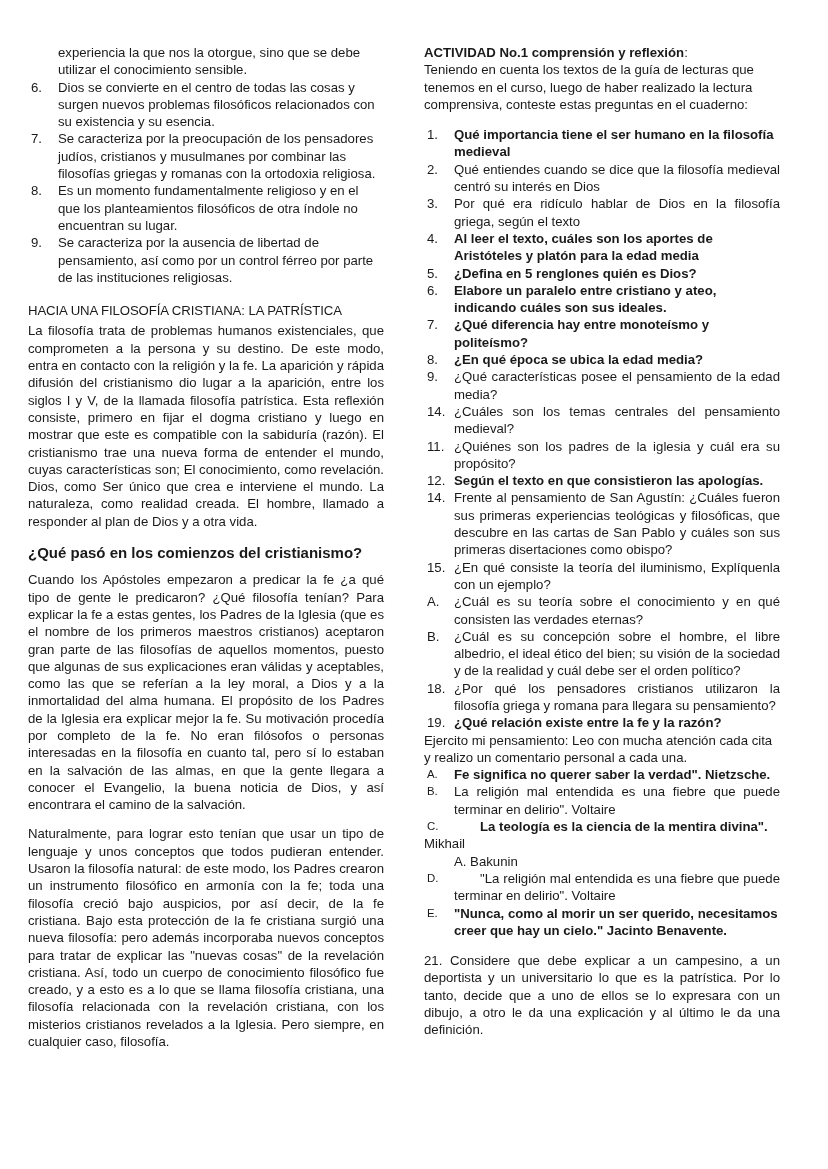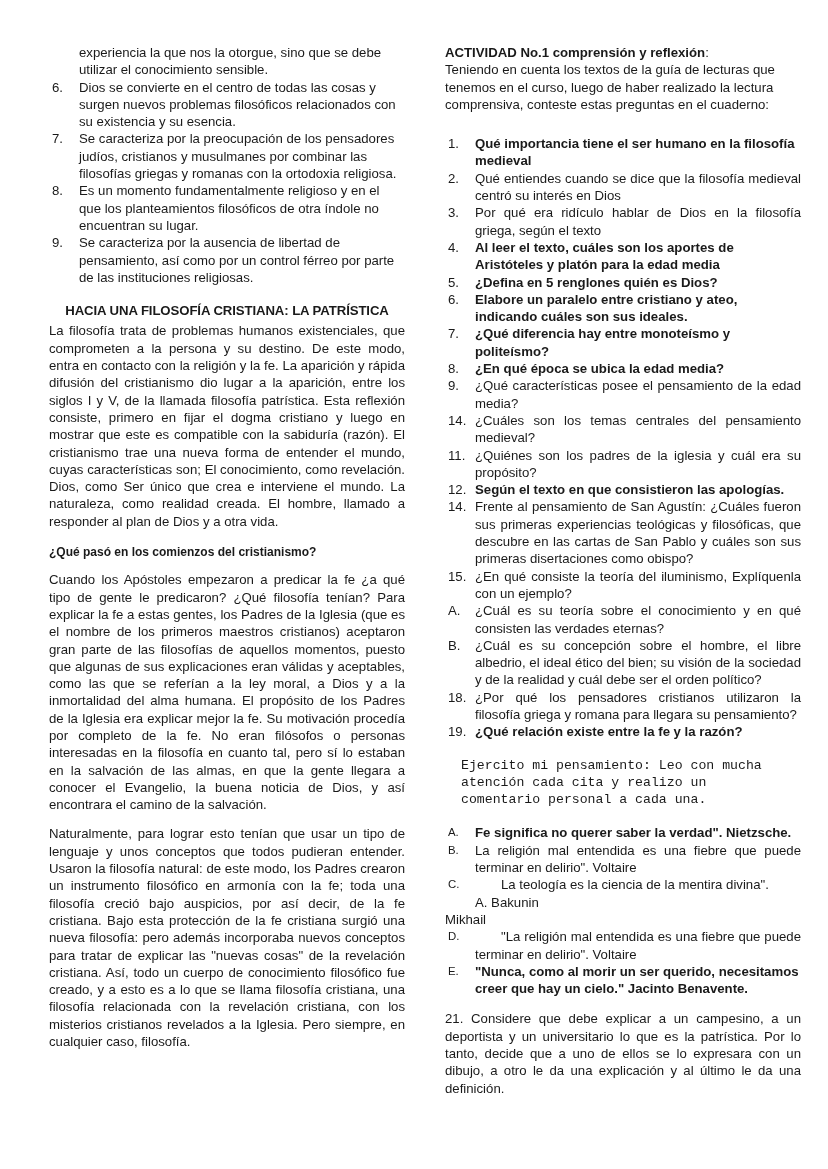--- a/index.html
+++ b/index.html
@@ -14,21 +14,21 @@
     font-family: "Liberation Sans", sans-serif;
     color: #1a1a1a;
     -webkit-font-smoothing: antialiased;
   }
 
   .page {
     position: relative;
     width: 828px;
     height: 1169px;
     box-sizing: border-box;
-    padding: 44px 38px 30px 49px;
+    padding: 44px 38px 30px 28px;
     background: #ffffff;
   }
 
   .columns {
     display: flex;
     align-items: flex-start;
     gap: 40px;
     width: 100%;
   }
 
@@ -51,32 +51,32 @@
   }
 
   p.para-left {
     text-align: left;
   }
 
   h2.heading {
     margin: 14px 0 2px 0;
     font-size: 13.2px;
     line-height: 17.3px;
-    font-weight: bold;
-    text-align: center;
+    font-weight: normal;
+    text-align: left;
     letter-spacing: -0.1px;
   }
   h2.heading.tight {
     margin-top: 16px;
     margin-bottom: 3px;
   }
 
   h3.subheading {
     margin: 14px 0 10px 0;
-    font-size: 12px;
+    font-size: 15px;
     line-height: 17.3px;
     font-weight: bold;
     text-align: left;
   }
 
   
   .numlist {
     margin: 0;
     padding: 0;
     list-style: none;
@@ -117,21 +117,21 @@
     text-align: left;
     font-weight: bold;
   }
 
   
   .numlist li .txt.outdent {
     margin-left: -30px;
   }
 
   .intro-block {
-    margin: 0 0 22px 0;
+    margin: 0 0 13px 0;
   }
 
   .activity-title {
     font-weight: bold;
     font-size: 13.2px;
     line-height: 17.3px;
   }
   .activity-title .plain {
     font-weight: normal;
   }
@@ -255,36 +255,36 @@
         <li>
           <span class="marker">18.</span>
           <span class="txt">¿Por qué los pensadores cristianos utilizaron la filosofía griega y romana para llegara su pensamiento?</span>
         </li>
         <li>
           <span class="marker">19.</span>
           <span class="txt noj">¿Qué relación existe entre la fe y la razón?</span>
         </li>
       </ul>
 
-      <p class="para para-left" style="margin:16px;font-family:Liberation Mono, monospace;">Ejercito mi pensamiento: Leo con mucha atención cada cita y realizo un comentario personal a cada una.</p>
+      <p class="para para-left" style="margin:0;">Ejercito mi pensamiento: Leo con mucha atención cada cita y realizo un comentario personal a cada una.</p>
 
       <ul class="numlist justified">
         <li>
           <span class="marker letter">A.</span>
           <span class="txt noj">Fe significa no querer saber la verdad". Nietzsche.</span>
         </li>
         <li>
           <span class="marker letter">B.</span>
           <span class="txt">La religión mal entendida es una fiebre que puede terminar en delirio". Voltaire</span>
         </li>
         <li>
           <span class="marker letter">C.</span>
-          <span class="txt" style="text-indent:26px;">La teología es la ciencia de la mentira divina".</span>
+          <span class="txt" style="text-indent:26px;font-weight:bold;">La teología es la ciencia de la mentira divina".</span>
+          <span class="txt outdent">Mikhail</span>
           <span class="txt">A. Bakunin</span>
-          <span class="txt outdent">Mikhail</span>
         </li>
         <li>
           <span class="marker letter">D.</span>
           <span class="txt" style="text-indent:26px;">"La religión mal entendida es una fiebre que puede terminar en delirio". Voltaire</span>
         </li>
         <li>
           <span class="marker letter">E.</span>
           <span class="txt noj">"Nunca, como al morir un ser querido, necesitamos creer que hay un cielo." Jacinto Benavente.</span>
         </li>
       </ul>

